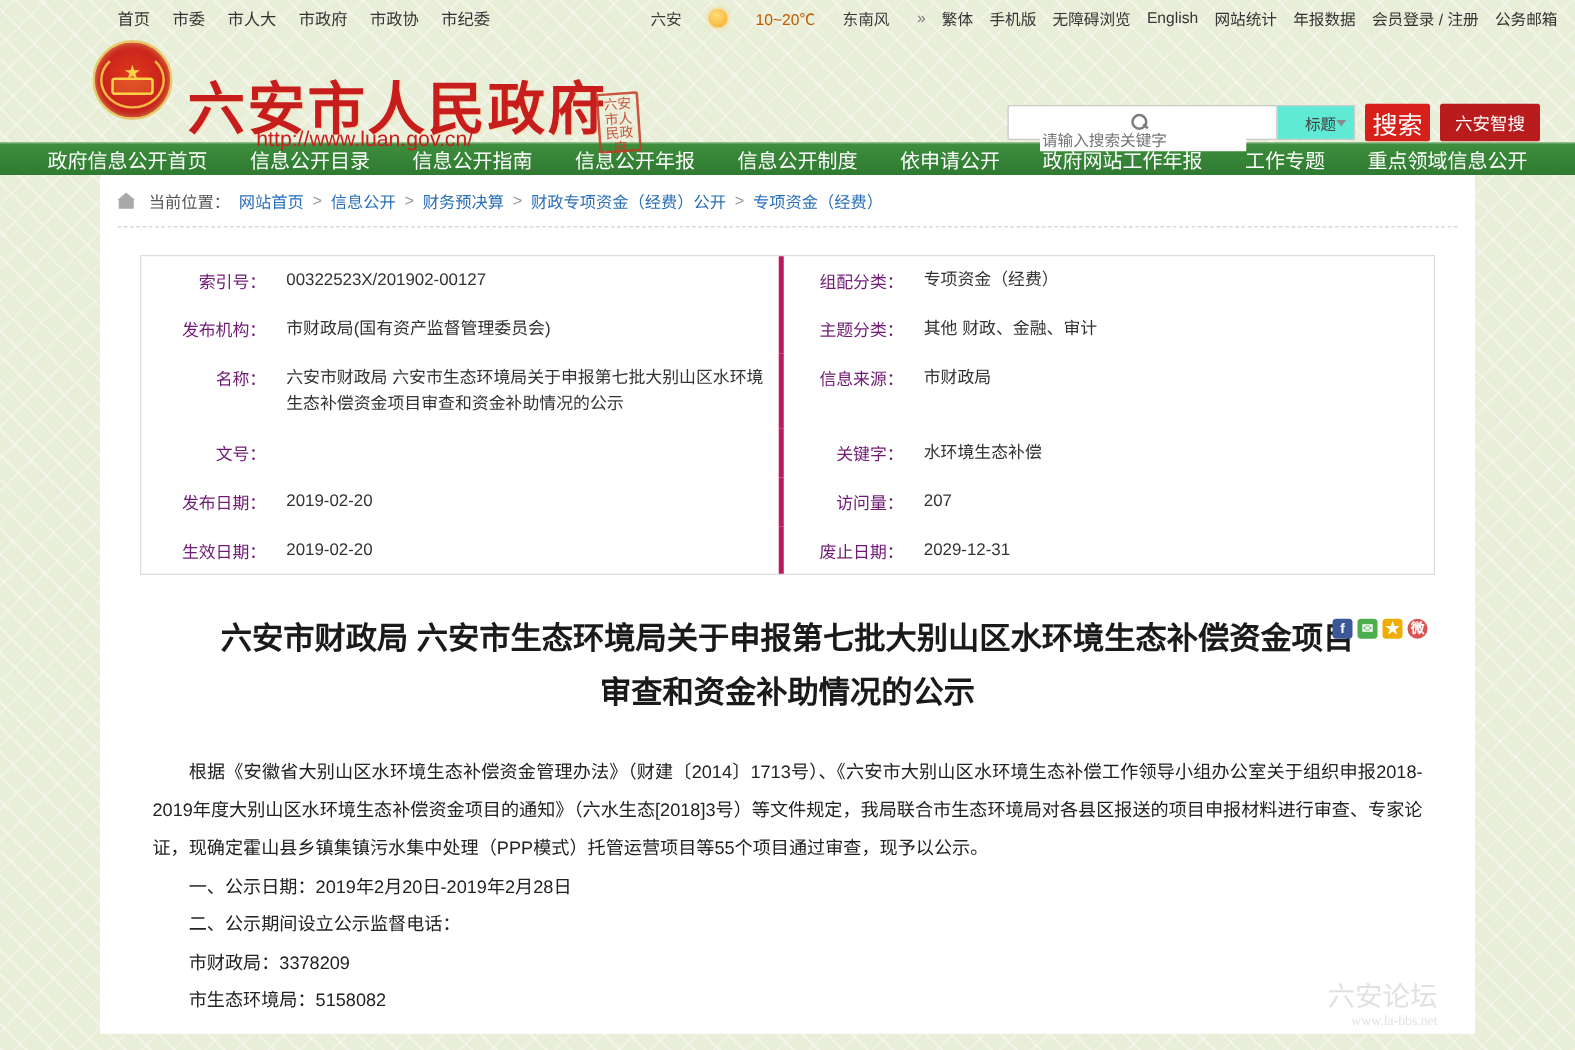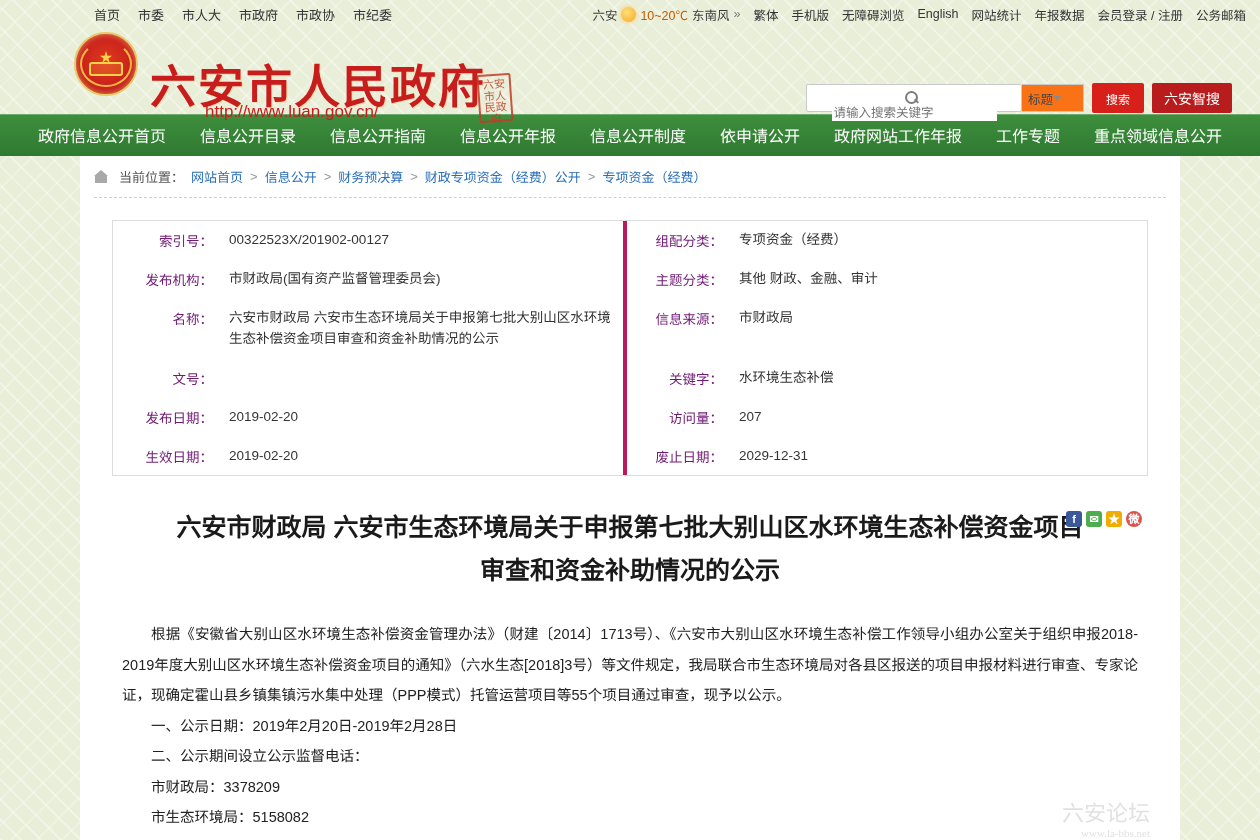--- a/index.html
+++ b/index.html
@@ -24,21 +24,21 @@
 
   
   .topbar{
     height:28px; display:flex; align-items:center;
     padding:0 14px 0 70px; font-size:13px; color:#3b3b3b;margin-left:24px;
   }
   .topbar .left{ display:flex; gap:18px; }
   .topbar .left a{ color:#333; text-decoration:none; }
   .topbar .right{ margin-left:auto; display:flex; align-items:center; gap:13px; font-size:12.5px;}
   .topbar .right a{ color:#333; text-decoration:none; white-space:nowrap;}
-  .weather{ display:flex; align-items:center; gap:4px; }
+  .weather{ display:flex; align-items:center; gap:22px; }
   .sun{ width:15px; height:15px; border-radius:50%;
         background:radial-gradient(circle at 40% 35%, #ffe07a, #f5a623);
         box-shadow:0 0 4px #f8c65a; display:inline-block;}
   .temp{ color:#c25b00; }
   .wind{ color:#3b3b3b; }
   .chev{ color:#777; }
 
   
   .header{ position:relative; height:86px; }
   .emblem{
@@ -81,36 +81,36 @@
     width:216px; height:28px; background:#fff; border:1px solid #c9c9c9;
     display:flex; align-items:center; padding:5px 6px; border-radius:2px;flex-direction:column;
   }
   .searchbox .mag{ width:15px; height:15px; margin-right:5px; position:relative; flex:none;}
   .searchbox .mag:before{ content:""; position:absolute; left:1px; top:1px; width:9px; height:9px;
     border:2px solid #7d7d7d; border-radius:50%;}
   .searchbox .mag:after{ content:""; position:absolute; left:10px; top:10px; width:5px; height:2px;
     background:#7d7d7d; transform:rotate(45deg);}
   .searchbox input{ border:0; outline:0; flex:1; font-size:12.5px; color:#999; font-family:"Liberation Sans", sans-serif;}
   .selwrap{
-    width:62px; height:28px; border:1px solid #c9c9c9; border-left:0; background:#f97316;
-    display:flex; align-items:center; justify-content:flex-start; padding:0 6px; font-size:12.5px; color:#444;
+    width:62px; height:28px; border:1px solid #c9c9c9; border-left:0; background:#5eead4;
+    display:flex; align-items:center; justify-content:flex-end; padding:0 6px; font-size:12.5px; color:#444;
   }
   .selwrap .caret{ border-left:4px solid transparent; border-right:4px solid transparent; border-top:5px solid #8a8a8a;}
   .btn-search{
     width:52px; height:30px; margin-left:8px; background:#d8201a; color:#fff;
-    border:0; font-size:12px; border-radius:2px; cursor:pointer; font-family:"Liberation Sans", sans-serif;
+    border:0; font-size:20px; border-radius:2px; cursor:pointer; font-family:"Liberation Sans", sans-serif;
   }
   .btn-zhisou{
     height:30px; margin-left:8px; padding:0 12px; background:#b91c1c; color:#fff;
     border:0; font-size:14px; border-radius:2px; cursor:pointer; font-family:"Liberation Sans", sans-serif;
   }
 
   
   .nav{
-    height:42px; background:linear-gradient(#3e8f3d,#2f7a31);
+    height:26px; background:linear-gradient(#3e8f3d,#2f7a31);
     display:flex; align-items:center; justify-content:center; gap:0;
     box-shadow:inset 0 1px 0 rgba(255,255,255,.25);
   }
   .nav a{
     color:#fff; text-decoration:none; font-size:16px; padding:0 17px; white-space:nowrap;
   }
 
   
   .content{
     width:1100px; margin:0 auto; background:#fff; min-height:660px;

